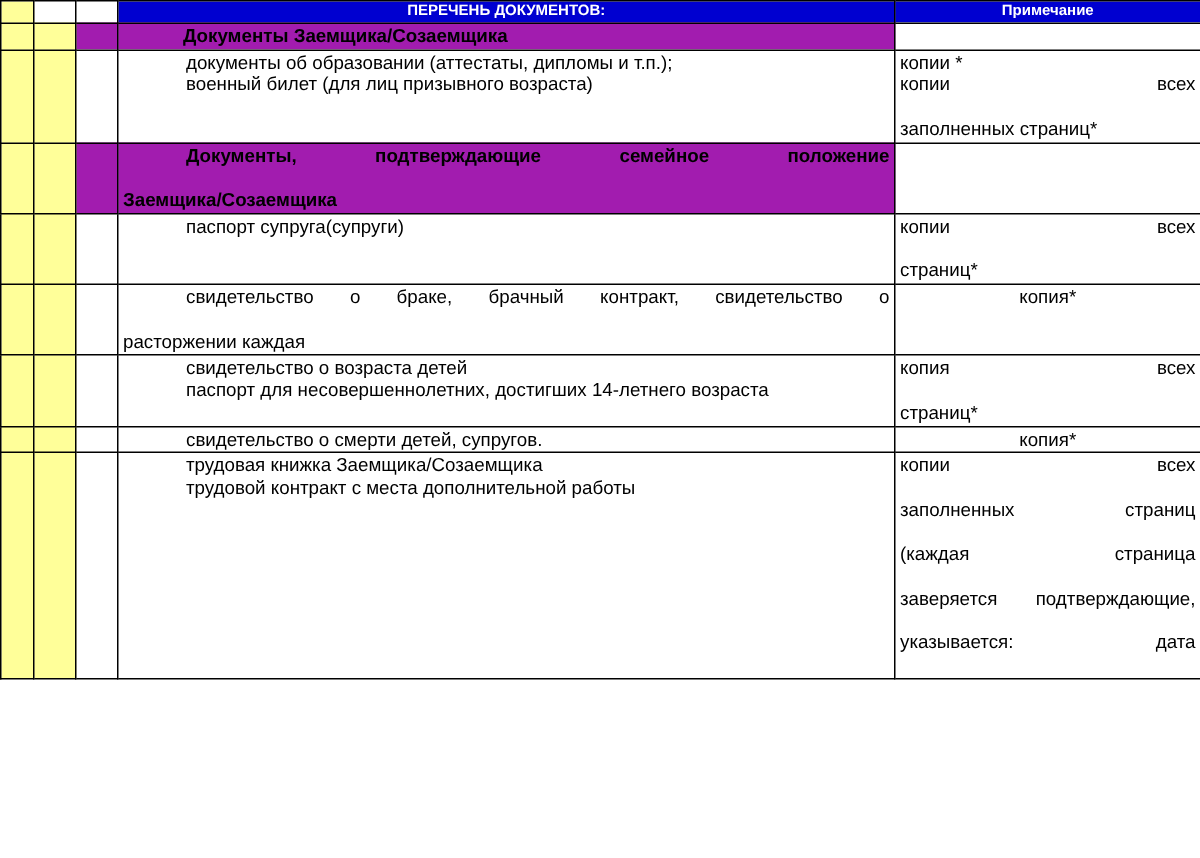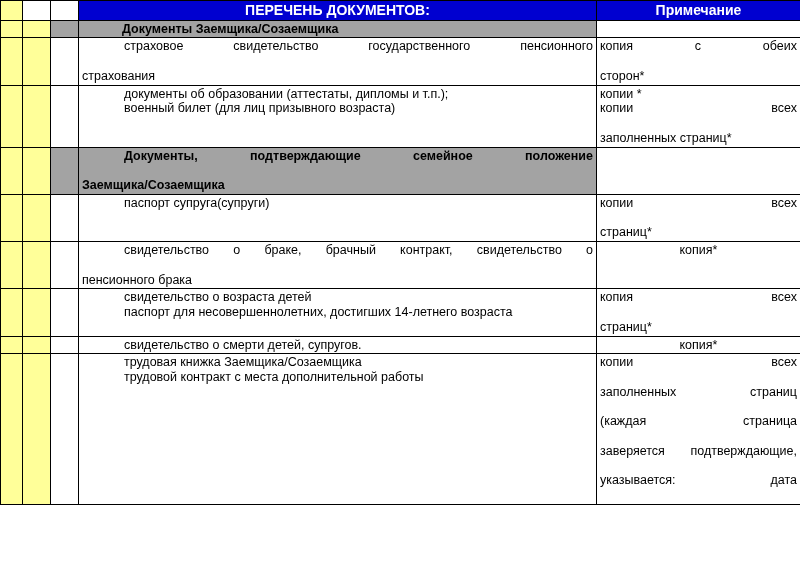--- a/index.html
+++ b/index.html
@@ -31,35 +31,35 @@
   col.c1 { width: 28px; }
   col.c2 { width: 28px; }
   col.c3 { width: 518px; }
   col.c4 { width: 204px; }
 
   .hdr-blue {
     background: #0000d0;
     color: #ffffff;
     font-weight: bold;
     text-align: center;
-    font-size: 14px;
+    font-size: 10px;
     padding: 3px 2px;
     vertical-align: middle;
   }
   .hdr-yellow {
     background: #ffff99;
   }
   .hdr-plain {
     background: #ffffff;
   }
   .tint {
     background: #ffff99;
   }
   .section {
-    background: #a3a3a3;
+    background: #a21caf;
     font-weight: bold;
   }
   .section-indent {
     text-indent: 40px;
   }
   .cell-note {
     text-align: justify;
     text-justify: inter-word;
     background: #ffffff;
   }
@@ -113,33 +113,20 @@
 
     <tr>
       <td class="tint"></td>
       <td class="tint"></td>
       <td class="section"></td>
       <td class="section section-indent">Документы Заемщика/Созаемщика</td>
       <td class="blank-white"></td>
     </tr>
 
 
-    <tr>
-      <td class="tint"></td>
-      <td class="tint"></td>
-      <td class="blank-white"></td>
-      <td class="body-cell">
-        <span class="just-line indent">страховое       свидетельство       государственного       пенсионного</span>
-        <span>страхования</span>
-      </td>
-      <td class="cell-note">
-        <span class="just-line">копия     с     обеих</span>
-        <span>сторон*</span>
-      </td>
-    </tr>
 
     <tr>
       <td class="tint"></td>
       <td class="tint"></td>
       <td class="blank-white"></td>
       <td class="body-cell">
         <div class="indent">документы об образовании (аттестаты, дипломы и т.п.);</div>
         <div class="indent">военный билет (для лиц призывного возраста)</div>
       </td>
       <td class="cell-note">
@@ -170,21 +157,21 @@
         <span>страниц*</span>
       </td>
     </tr>
 
     <tr>
       <td class="tint"></td>
       <td class="tint"></td>
       <td class="blank-white"></td>
       <td class="body-cell">
         <span class="just-line indent">свидетельство о браке,      брачный  контракт,  свидетельство  о</span>
-        <span>пенсионного брака</span>
+        <span>расторжении каждая</span>
       </td>
       <td class="cell-note-center">копия*</td>
     </tr>
 
     <tr>
       <td class="tint"></td>
       <td class="tint"></td>
       <td class="blank-white"></td>
       <td class="body-cell">
         <div class="indent">свидетельство о возраста детей</div>

